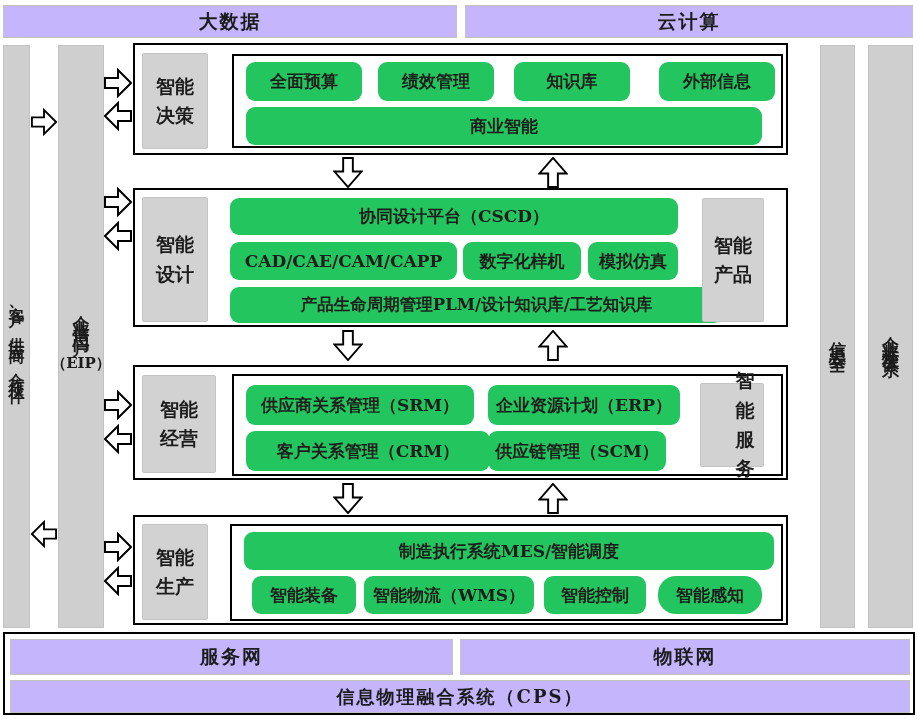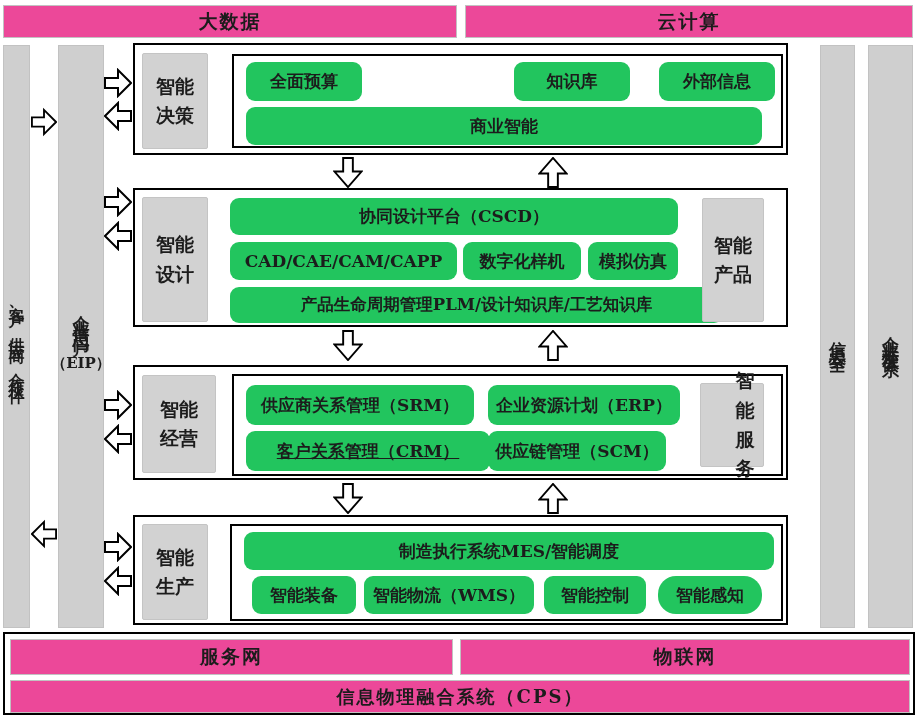--- a/index.html
+++ b/index.html
@@ -3,21 +3,21 @@
 <meta charset="utf-8">
 <style>
   html,body{margin:0;padding:0;background:#ffffff;}
   .stage{
     position:relative;width:918px;height:718px;background:#ffffff;
     font-family:"DejaVu Serif","Liberation Serif",serif;
     color:#1c1c1c;font-weight:600;overflow:hidden;
   }
   .abs{position:absolute;box-sizing:border-box;}
   .bar{
-    background:#ec4899;border:1px solid #c2c2c2;
+    background:#c4b5fd;border:1px solid #c2c2c2;
     display:flex;align-items:center;justify-content:center;
     font-size:19px;letter-spacing:2px;
   }
   .vcol{
     background:#cfcfcf;border:1px solid #c2c2c2;
     display:flex;flex-direction:column;align-items:center;justify-content:center;
     font-size:17px;
   }
   .vtext{writing-mode:vertical-rl;text-orientation:upright;letter-spacing:5px;line-height:1;}
   .rowbox{border:2px solid #000;background:#ffffff;}
@@ -117,20 +117,23 @@
   </span>
 
   <div class="abs rowbox" style="left:133px;top:43px;width:655px;height:112px;">
     <div class="abs labelbox" style="left:7px;top:8px;width:66px;height:96px;">
       <span class="wrap">智能决策</span>
     </div>
     <div class="abs innerbox" style="left:97px;top:9px;width:551px;height:94px;">
       <div class="abs chip" style="left:12px;top:6px;width:116px;height:39px;">
           <span>全面预算</span>
         </div>
+      <div class="abs chip" style="left:144px;top:6px;width:116px;height:39px;">
+          <span>绩效管理</span>
+        </div>
       <div class="abs chip" style="left:280px;top:6px;width:116px;height:39px;">
           <span>知识库</span>
         </div>
       <div class="abs chip" style="left:412px;top:6px;width:116px;height:39px;margin-left:13px;">
           <span>外部信息</span>
         </div>
       <div class="abs chip" style="left:12px;top:51px;width:516px;height:38px;">
           <span>商业智能</span>
         </div>
     </div>
@@ -186,21 +189,21 @@
     <div class="abs labelbox" style="left:7px;top:8px;width:74px;height:98px;">
       <span class="wrap">智能经营</span>
     </div>
     <div class="abs innerbox" style="left:97px;top:7px;width:551px;height:102px;">
       <div class="abs chip" style="left:12px;top:9px;width:228px;height:40px;">
           <span>供应商关系管理（SRM）</span>
         </div>
       <div class="abs chip" style="left:254px;top:9px;width:192px;height:40px;">
           <span>企业资源计划（ERP）</span>
         </div>
-      <div class="abs chip" style="left:12px;top:55px;width:244px;height:40px;text-decoration:underline;">
+      <div class="abs chip" style="left:12px;top:55px;width:244px;height:40px;">
           <span>客户关系管理（CRM）</span>
         </div>
       <div class="abs chip" style="left:254px;top:55px;width:178px;height:40px;">
           <span>供应链管理（SCM）</span>
         </div>
       <div class="abs labelbox" style="left:466px;top:7px;width:64px;height:84px;padding-left:26px;">
         <span class="wrap">智能服务</span>
       </div>
     </div>
   </div>

